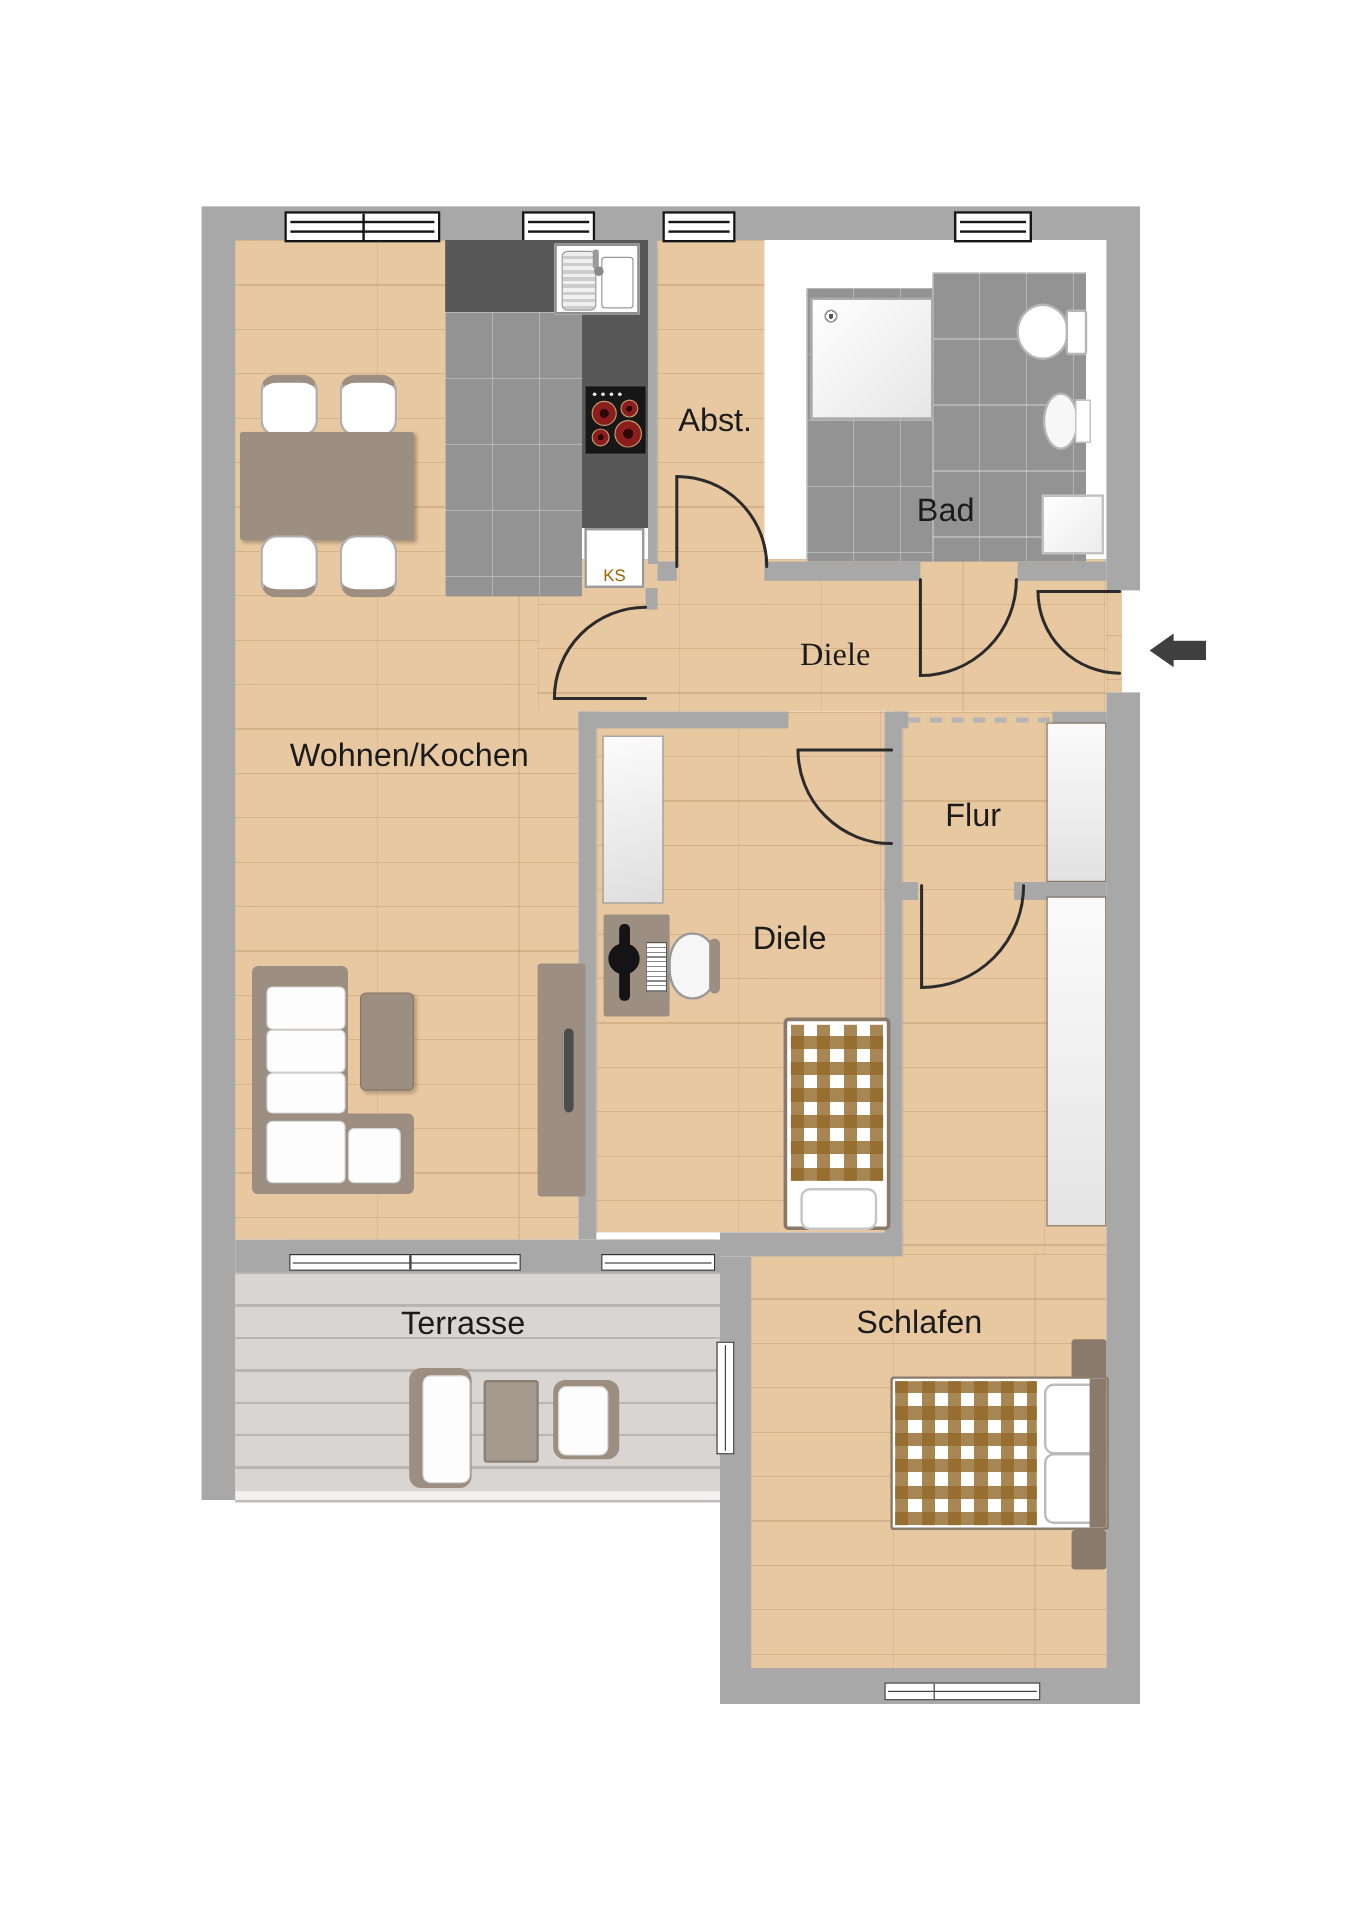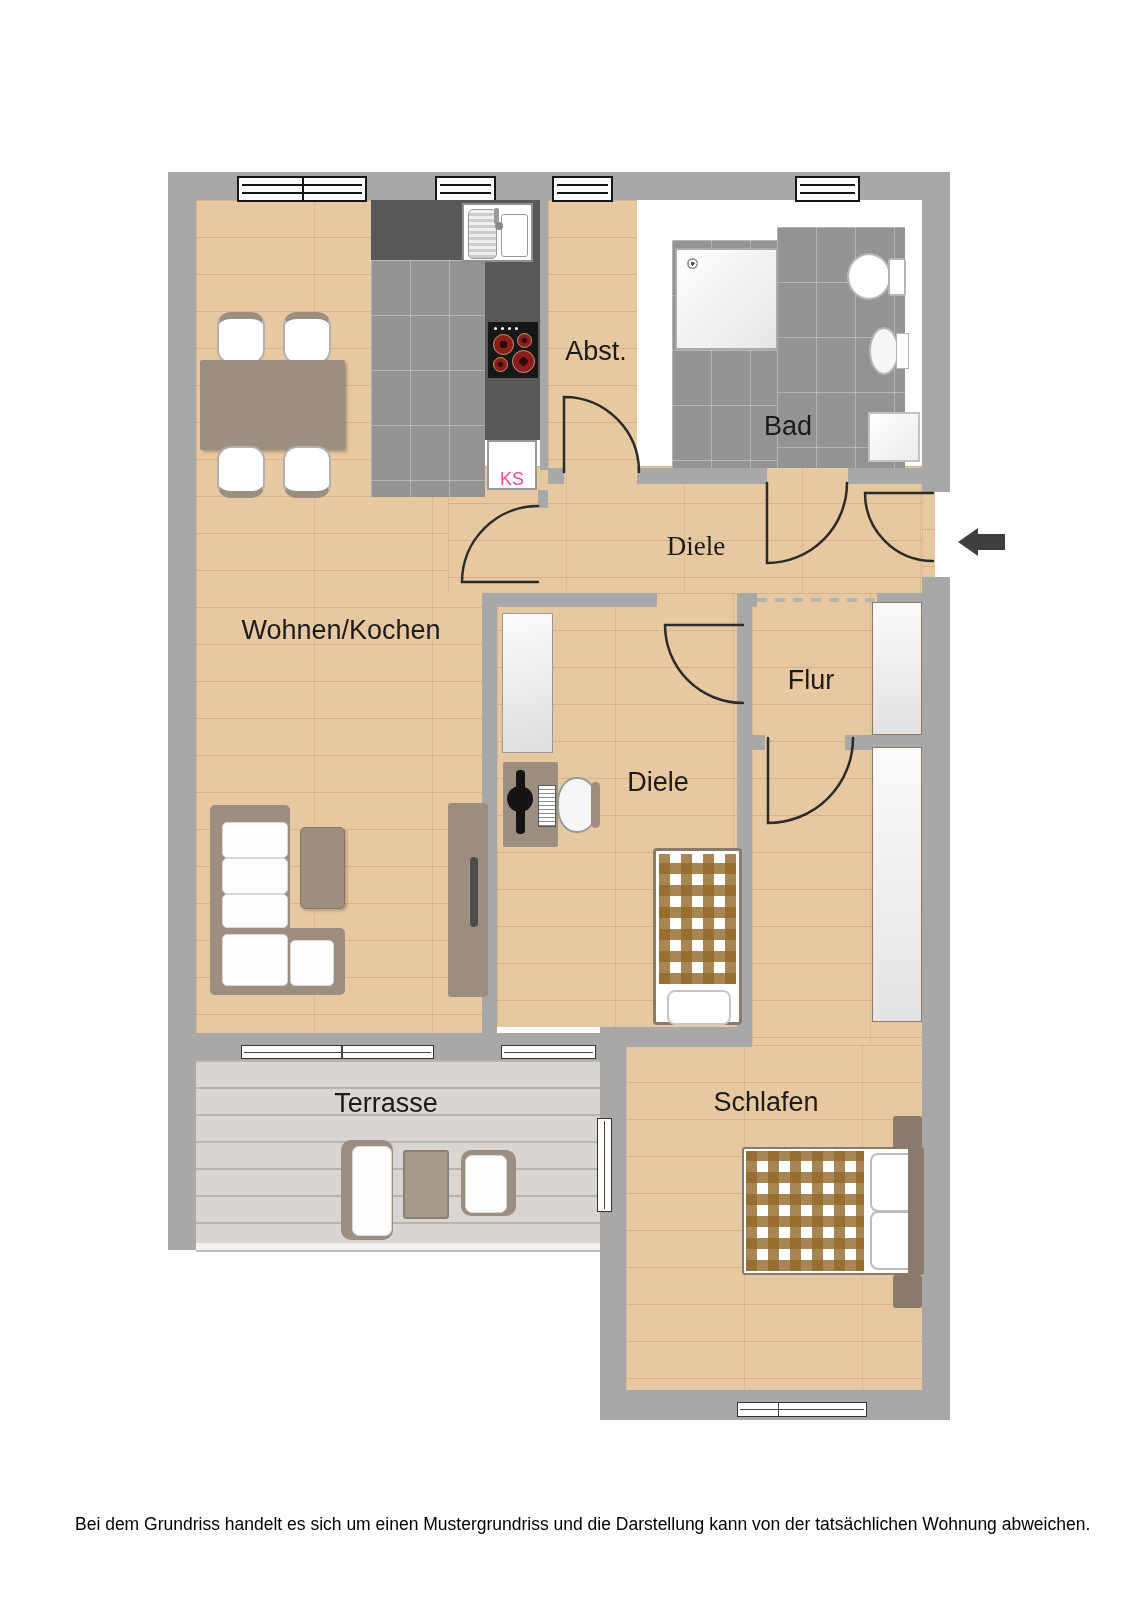--- a/index.html
+++ b/index.html
@@ -121,21 +121,21 @@
       <div class="abs" style="left:31px;top:17px;width:8px;height:8px;background:#8a8a8a;border-radius:50%;"></div>
     </div>
     <div class="abs" style="left:488px;top:322px;width:50px;height:56px;background:#171717;">
       <div class="abs" style="left:6px;top:5px;width:3px;height:3px;border-radius:50%;background:#fff;box-shadow:7px 0 #fff,14px 0 #fff,21px 0 #fff;"></div>
       <div class="burner" style="left:5px;top:12px;width:19px;height:19px;"></div>
       <div class="burner" style="left:29px;top:11px;width:13px;height:13px;"></div>
       <div class="burner" style="left:5px;top:35px;width:13px;height:13px;"></div>
       <div class="burner" style="left:24px;top:28px;width:21px;height:21px;"></div>
     </div>
     <div class="abs" style="left:487px;top:440px;width:50px;height:50px;background:#fff;border:2px solid #9a9a9a;box-sizing:border-box;display:flex;align-items:center;justify-content:center;">
-      <span style="font-size:18px;color:#ec4899;margin-top:28px;">KS</span>
+      <span style="font-size:14px;color:#a16207;margin-top:28px;">KS</span>
     </div>
 
     <div class="dchair top" style="left:217px;top:312px;width:48px;height:52px;"></div>
     <div class="dchair top" style="left:283px;top:312px;width:48px;height:52px;"></div>
     <div class="brown" style="left:200px;top:360px;width:145px;height:90px;border-radius:2px;box-shadow:2px 2px 3px rgba(0,0,0,.25);"></div>
     <div class="dchair bot" style="left:217px;top:446px;width:48px;height:52px;"></div>
     <div class="dchair bot" style="left:283px;top:446px;width:48px;height:52px;"></div>
 
     <div class="plant" style="left:205px;top:735px;width:52px;height:60px;"></div>
     <div class="brown" style="left:210px;top:805px;width:80px;height:190px;"></div>
@@ -216,14 +216,13 @@
     <div class="rlabel" style="left:596px;top:351px;text-align:center;">Abst.</div>
     <div class="rlabel" style="left:788px;top:404px;margin-top:22px;">Bad</div>
     <div class="rlabel" style="left:696px;top:546px;font-family:Liberation Serif, serif;">Diele</div>
     <div class="rlabel" style="left:341px;top:630px;">Wohnen/Kochen</div>
     <div class="rlabel" style="left:811px;top:680px;text-align:right;">Flur</div>
     <div class="rlabel" style="left:658px;top:782px;">Diele</div>
     <div class="rlabel" style="left:386px;top:1103px;">Terrasse</div>
     <div class="rlabel" style="left:766px;top:1102px;">Schlafen</div>
   </div>
 
-  <div class="disclaimer">Bei dem Grundriss handelt es sich um einen Mustergrundriss und die Darstellung kann von der tatsächlichen Wohnung abweichen.</div>
 </div>
 
 </body></html>

